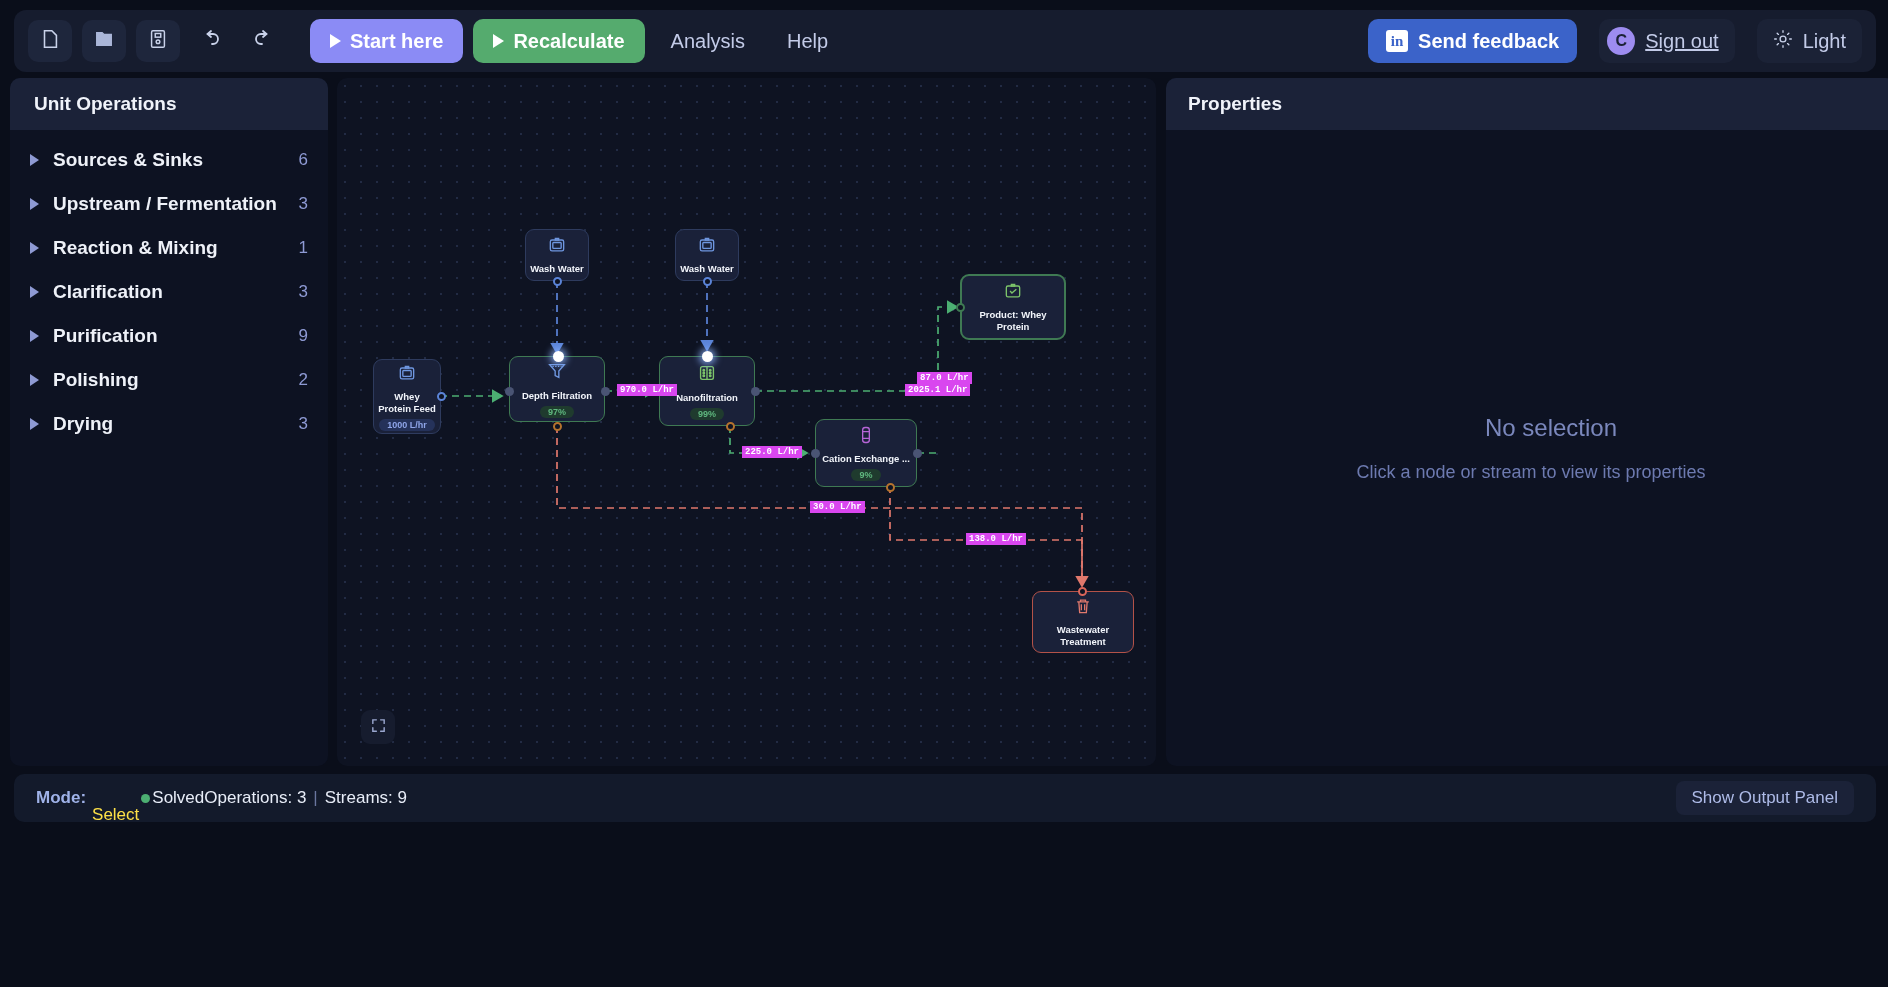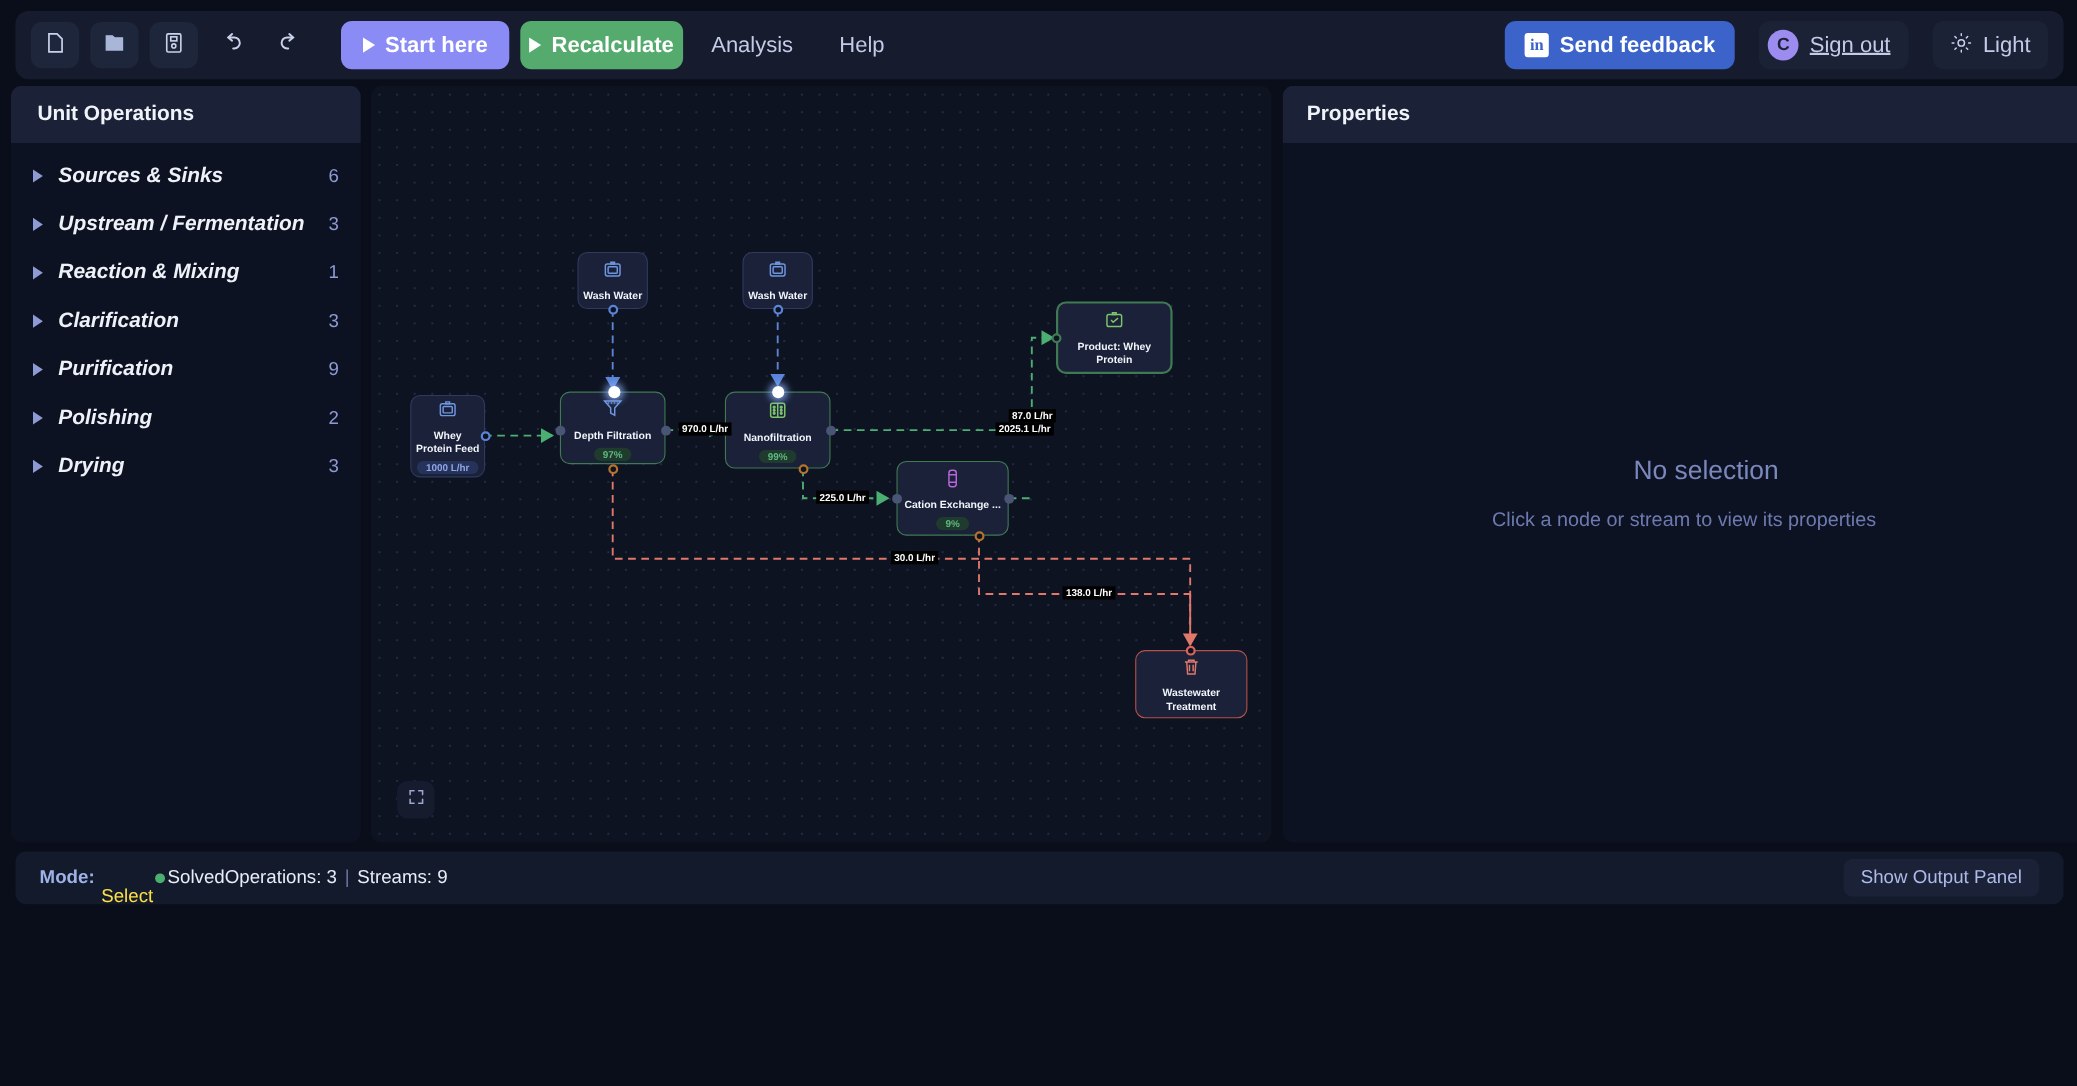--- a/index.html
+++ b/index.html
@@ -38,21 +38,21 @@
   .plain-btn svg { width: 24px; height: 24px; }
   .primary-btn {
     height: 44px; padding: 0 20px;
     background: #8b8bf5; color: #ffffff;
     border-radius: 10px;
     display: flex; align-items: center; gap: 9px;
     font-size: 20px; font-weight: bold;
     cursor: pointer; margin-left: 16px;
   }
   .green-btn {
-    height: 44px; padding: 0 8px;
+    height: 44px; padding: 0 20px;
     background: #55ab6e; color: #ffffff;
     border-radius: 10px;
     display: flex; align-items: center; gap: 9px;
     font-size: 20px; font-weight: bold;
     cursor: pointer;
   }
   .tri { width: 0; height: 0; border-left: 11px solid #fff;
          border-top: 7px solid transparent; border-bottom: 7px solid transparent; }
   .menu-link {
     color: #c3cbe8; font-size: 20px; padding: 0 16px;
@@ -104,21 +104,21 @@
   }
   .cat-row {
     height: 44px; display: flex; align-items: center;
     padding: 0 20px 0 20px;
     cursor: pointer;
   }
   .cat-arrow { width: 0; height: 0; margin-right: 14px;
                border-left: 9px solid #8e9ad4;
                border-top: 6px solid transparent;
                border-bottom: 6px solid transparent; }
-  .cat-label { color: #eef1f8; font-size: 19px; font-weight: bold; flex: 1; font-style: italic; }
+  .cat-label { color: #eef1f8; font-size: 19px; font-weight: bold; flex: 1; }
   .cat-count { color: #8e9ad4; font-size: 17px; }
 
   
   .canvas {
     position: absolute; left: 337px; top: 78px;
     width: 819px; height: 688px;
     background: #0e1322;
     border-radius: 10px;
     overflow: hidden;
   }
@@ -167,23 +167,24 @@
   .port.open-blue { border: 2px solid #5b84d8; background: #0e1322; }
   .port.open-orange { border: 2px solid #b5732e; background: #0e1322; }
   .port.open-red { border: 2px solid #d9655a; background: #0e1322; }
   .port.solid-grey { background: #4a5474; border: none; }
   .port.glow-white { background: #ffffff; box-shadow: 0 0 7px 3px rgba(140,180,255,.75); }
   .port.open-green { border: 2px solid #3f7a53; background: #0e1322; }
 
   .flow-label {
     position: absolute;
     color: #ffffff; font-size: 9px; font-weight: bold;
-    background: #000000;
+    background: #d946ef;
     padding: 1px 3px;
     white-space: nowrap;
+    font-family: Liberation Mono, monospace;
   }
 
   
   .props {
     position: absolute; left: 1166px; top: 78px;
     width: 730px; height: 688px;
     background: #0d1222;
     border-radius: 10px;
     overflow: hidden;
   }

